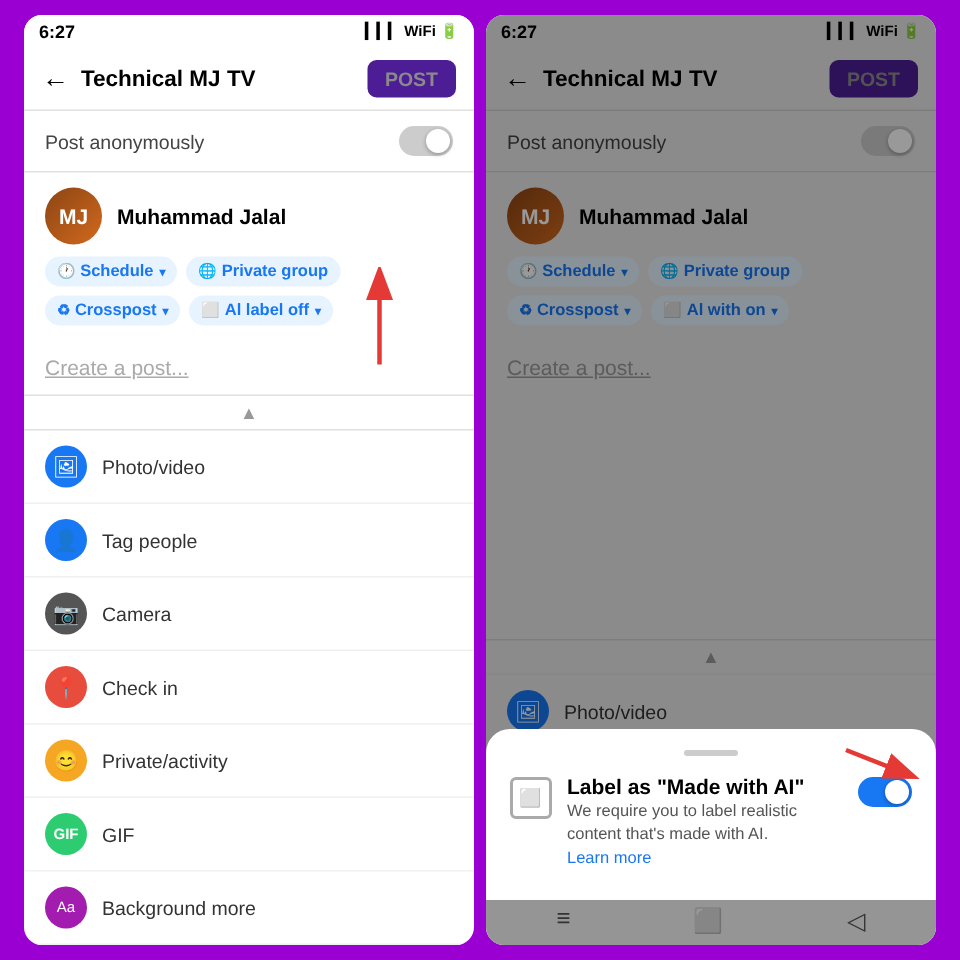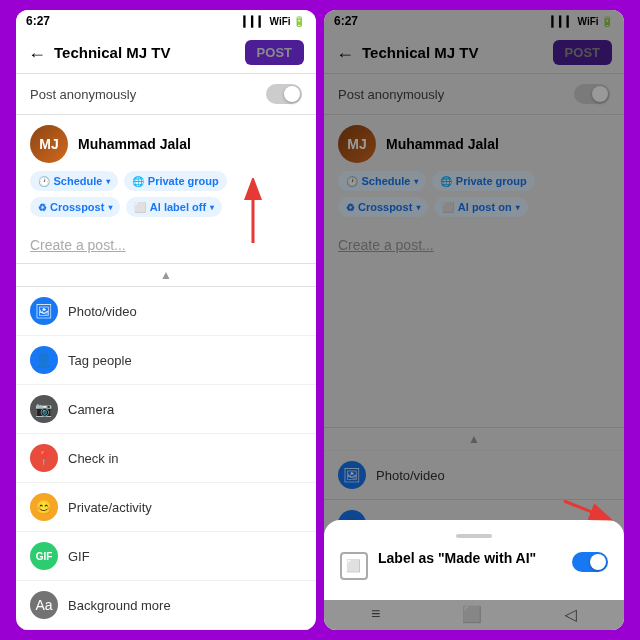--- a/index.html
+++ b/index.html
@@ -174,21 +174,21 @@
       align-items: center;
       justify-content: center;
       font-size: 14px;
     }
     .icon-photo { background: #1877f2; color: #fff; }
     .icon-tag { background: #1877f2; color: #fff; }
     .icon-camera { background: #555; color: #fff; }
     .icon-checkin { background: #e74c3c; color: #fff; }
     .icon-feeling { background: #f5a623; color: #fff; }
     .icon-gif { background: #2ecc71; color: #fff; font-size: 10px; font-weight: 700; }
-    .icon-bg { background: #737373; color: #fff; font-size: 14px; }
+    .icon-bg { background: #a21caf; color: #fff; font-size: 10px; }
     
     .bottom-nav {
       display: flex;
       justify-content: space-around;
       padding: 6px;
       border-top: 1px solid #e0e0e0;
       background: #f8f8f8;
     }
     .nav-icon { font-size: 16px; color: #555; }
 
@@ -421,21 +421,21 @@
           <span class="btn-icon">🌐</span>
           <span>Private group</span>
         </button>
         <button class="action-btn">
           <span class="btn-icon">♻</span>
           <span>Crosspost</span>
           <span class="chevron">▾</span>
         </button>
         <button class="action-btn ai-label-on">
           <span class="btn-icon">⬜</span>
-          <span>Al post on</span>
+          <span>Al with on</span>
           <span class="chevron">▾</span>
         </button>
       </div>
     </div>
 
     <div class="create-post" style="background:#e8e8e8; color:#999;">Create a post...</div>
 
     <div class="divider-row" style="background:#e8e8e8; border-color:#d0d0d0;">
       <span>▲</span>
     </div>
@@ -456,20 +456,25 @@
     </div>
 
     <div class="modal-overlay"></div>
 
     <div class="label-modal">
       <div class="modal-handle"></div>
       <div class="label-row">
         <div class="label-icon">⬜</div>
         <div class="label-content">
           <div class="label-title">Label as "Made with AI"</div>
+          <div class="label-desc">
+            <span>We require you to label realistic content that's made with AI.</span>
+            <br>
+            <a class="learn-more" href="#">Learn more</a>
+          </div>
         </div>
         <div class="toggle-on"></div>
       </div>
 
       <div style="position:absolute; bottom:60px; right:10px; pointer-events:none;">
         <svg width="60" height="50">
           <defs>
             <marker id="arrowhead-r" markerWidth="8" markerHeight="6" refX="4" refY="3" orient="auto">
               <polygon points="0 0, 8 3, 0 6" fill="#e53935"></polygon>
             </marker>

